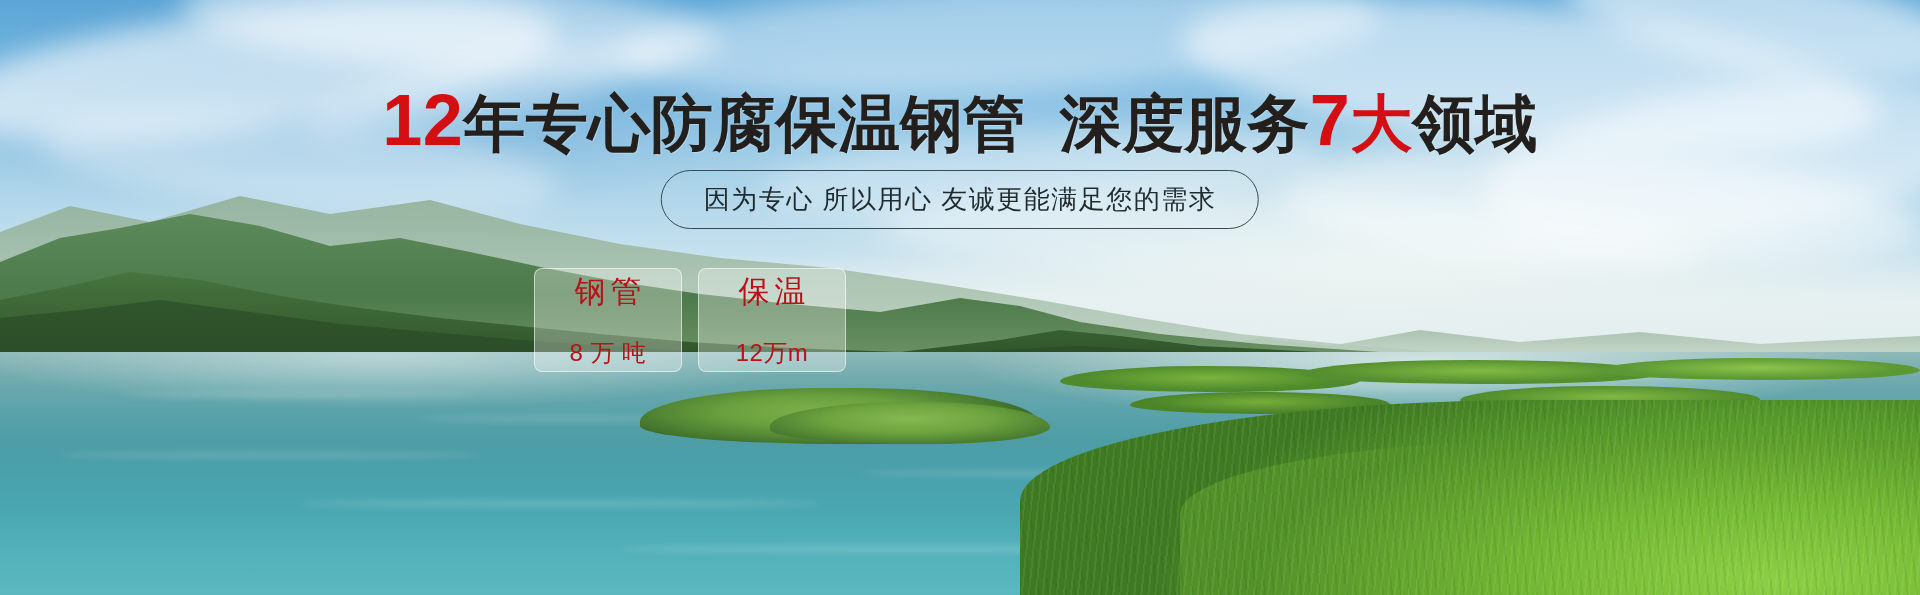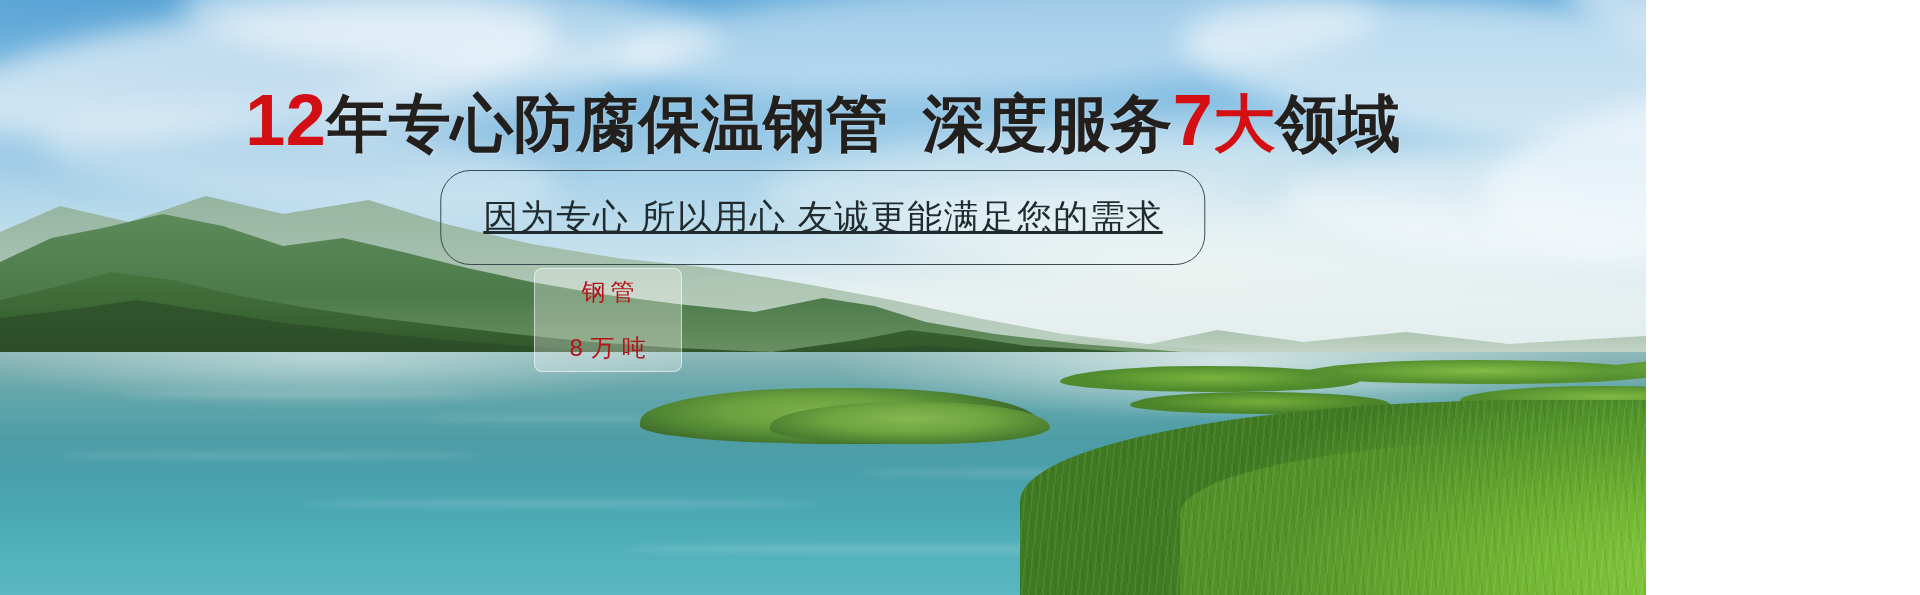--- a/index.html
+++ b/index.html
@@ -1,21 +1,21 @@
 <!DOCTYPE html>
 <html><head>
 <meta charset="utf-8">
 <style>
   * { margin:0; padding:0; box-sizing:border-box; }
   html,body { background:#fff; }
   body { font-family:"Liberation Sans","DejaVu Sans",sans-serif; }
 
   .banner{
     position:relative;
-    width:1646px; height:595px;
+    width:1920px; height:595px;
     overflow:hidden;
     background:#f0abfc;
   }
 
   
   .sky{
     position:absolute; inset:0;
     background:
       linear-gradient(to bottom,
         #5ea8d8 0%,
@@ -135,45 +135,44 @@
     white-space:nowrap;
   }
   .hl-black{ color:#231f1d; text-shadow:1px 1px 0 rgba(255,255,255,.25); }
   .hl-red{ color:#d40f13; }
   .hl-num{ font-size:72px; }
   .hl-gap{ display:inline-block; width:34px; }
 
   .pill{
     position:absolute; left:50%; top:170px;
     transform:translateX(-50%);
-    padding:23px 42px;
+    padding:11px 42px;
     border:1.6px solid #3a4a4e;
     border-radius:30px;
-    font-size:35px;
+    font-size:26px;
     color:#1f2b2e;
     letter-spacing:1.5px;
     white-space:nowrap;
-    text-decoration:underline;
   }
 
   .cards{
     position:absolute; left:534px; top:268px;
     display:flex; gap:16px;
   }
   .card{
     width:148px; height:104px;
     background:rgba(255,255,255,.30);
     border:1px solid rgba(255,255,255,.55);
     border-radius:8px;
     display:flex; flex-direction:column;
     align-items:center; justify-content:center;
     gap:12px;
   }
   .card-label{
-    font-size:24px; color:#b41419;
+    font-size:31px; color:#b41419;
     letter-spacing:5px; text-indent:5px;
     font-weight:500;
   }
   .card-value{
     font-size:24px; color:#b41419;
     letter-spacing:.5px;
     margin-top:12px;
   }
   .card-value sup{ font-size:14px; vertical-align:super; }
 </style>
@@ -268,16 +267,20 @@
     <div class="pill">因为专心 所以用心  友诚更能满足您的需求</div>
 
     <div class="cards">
 
       <div class="card">
         <div class="card-label">钢管</div>
         <div class="card-value"><span>8 万 吨</span></div>
       </div>
 
 
+      <div class="card">
+        <div class="card-label">保温</div>
+        <div class="card-value"><span>12万m</span></div>
+      </div>
 
     </div>
   </div>
 </div>
 
 </body></html>

